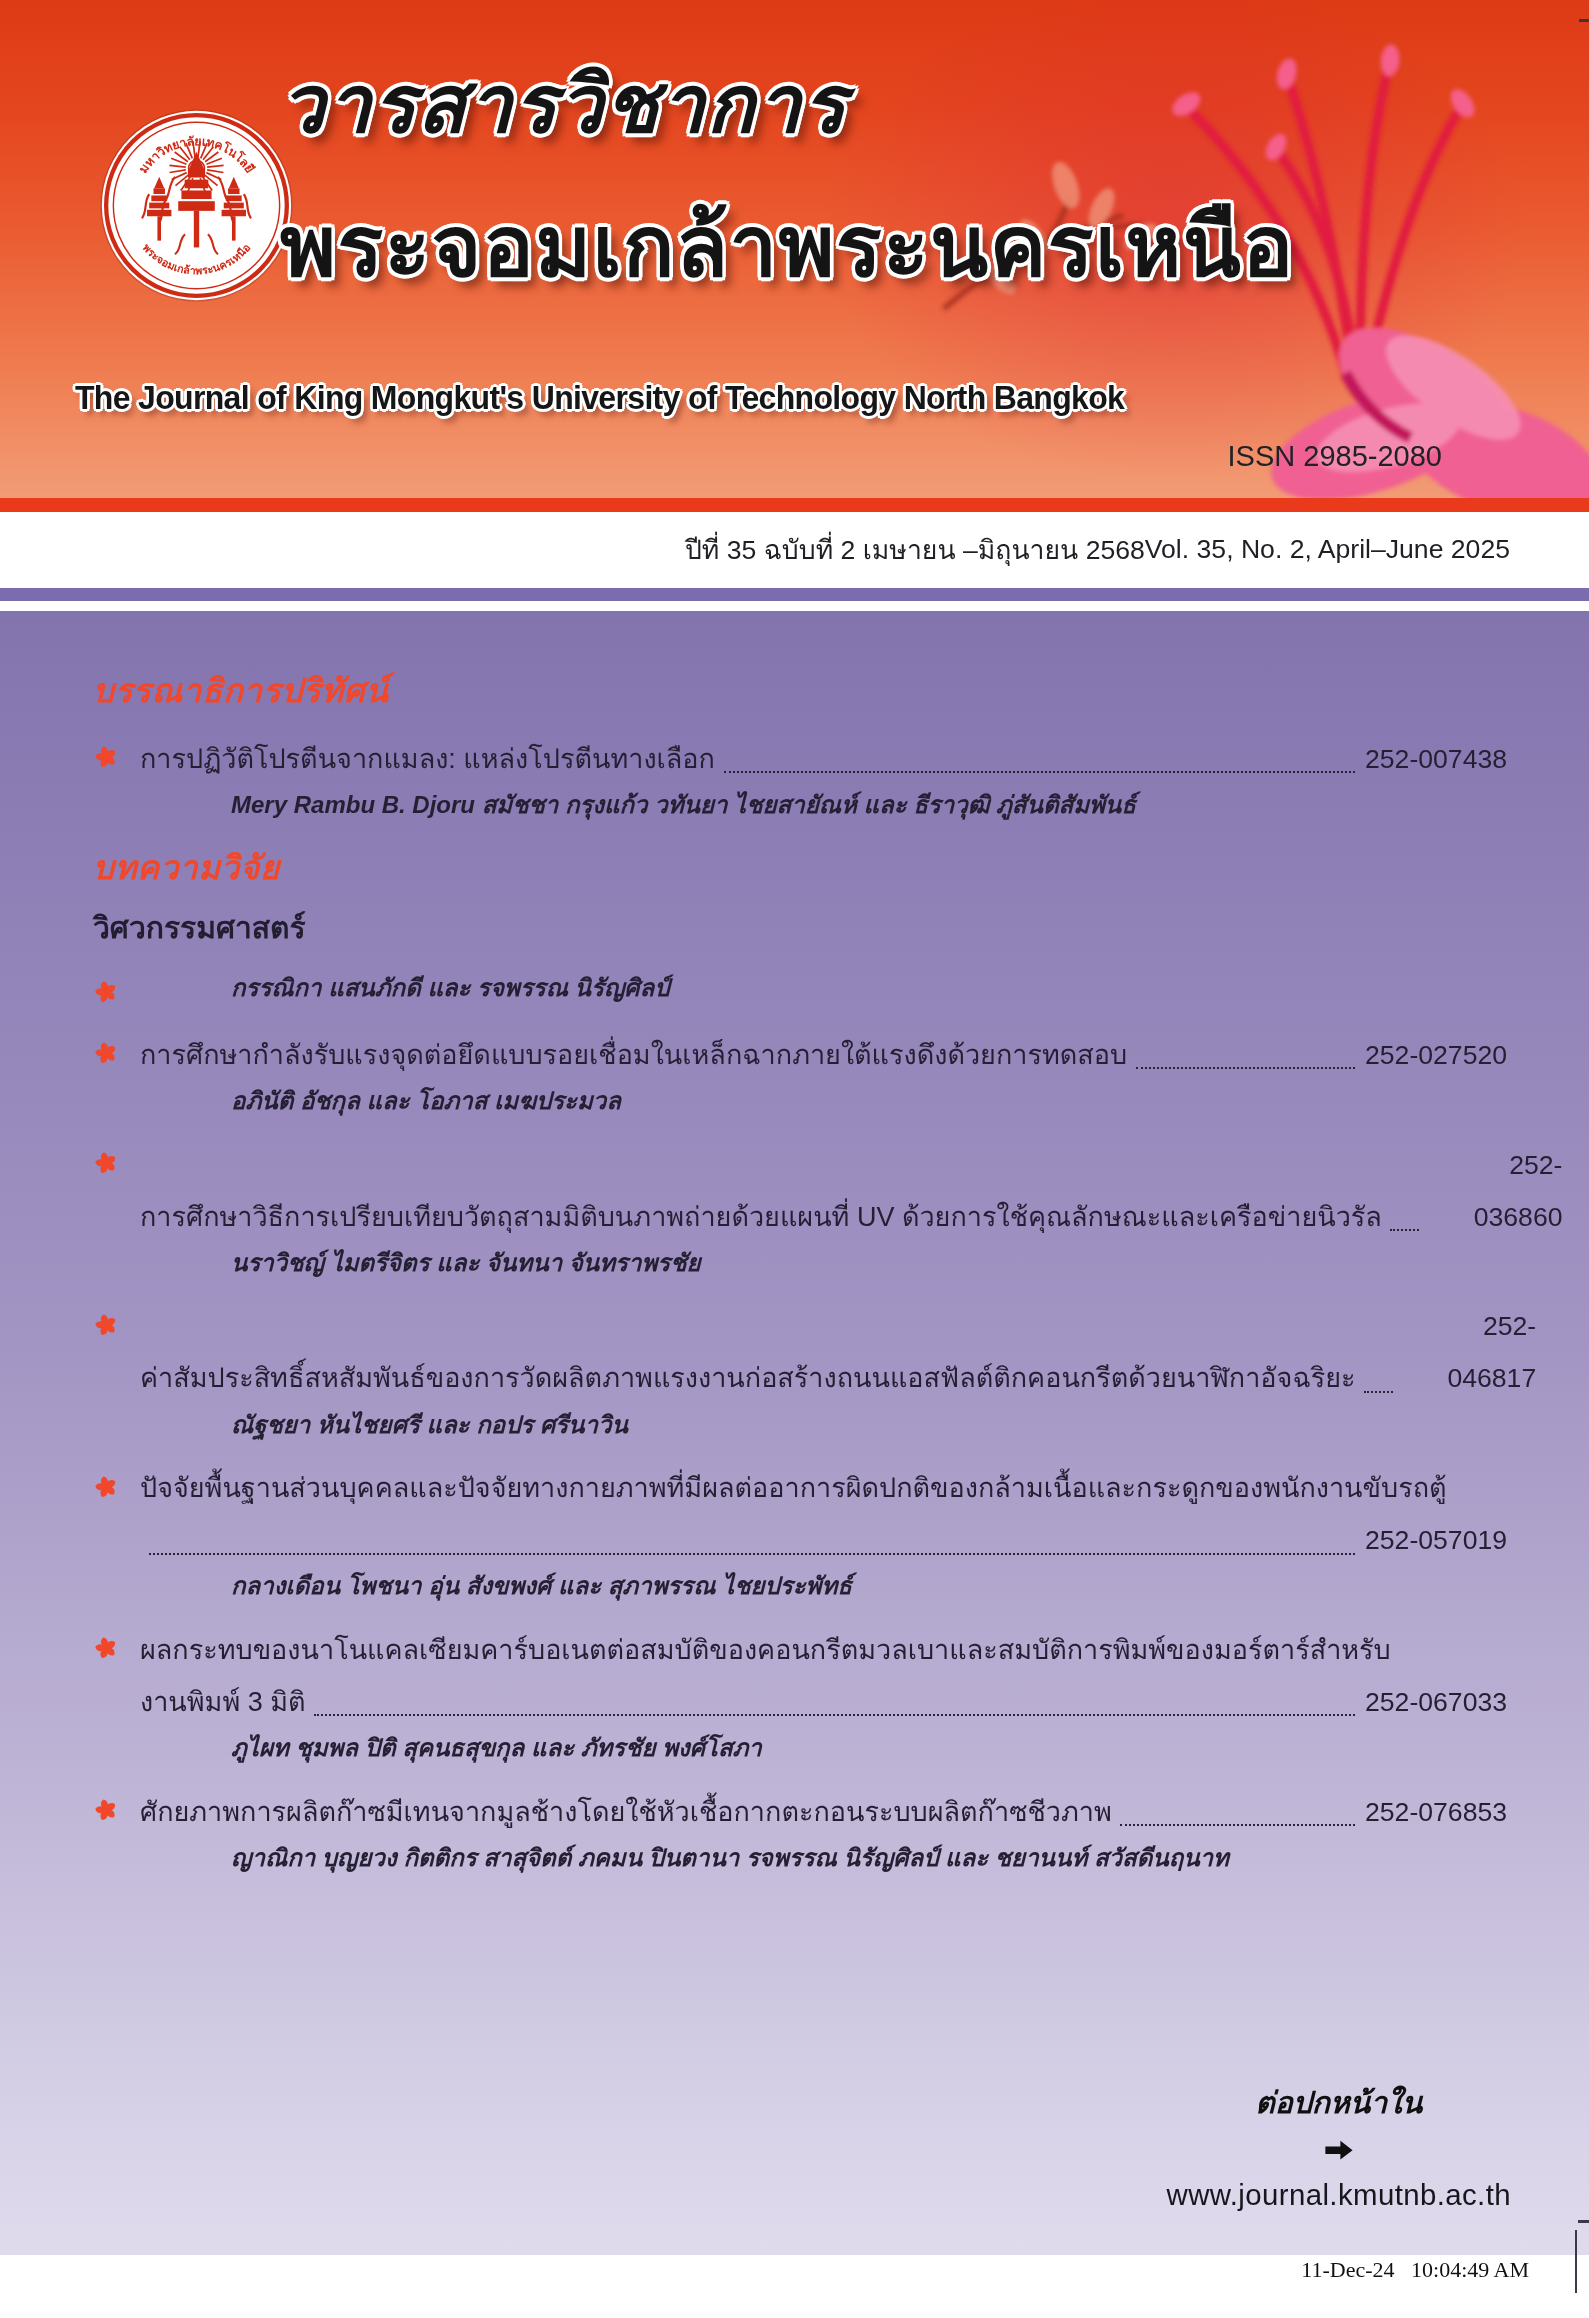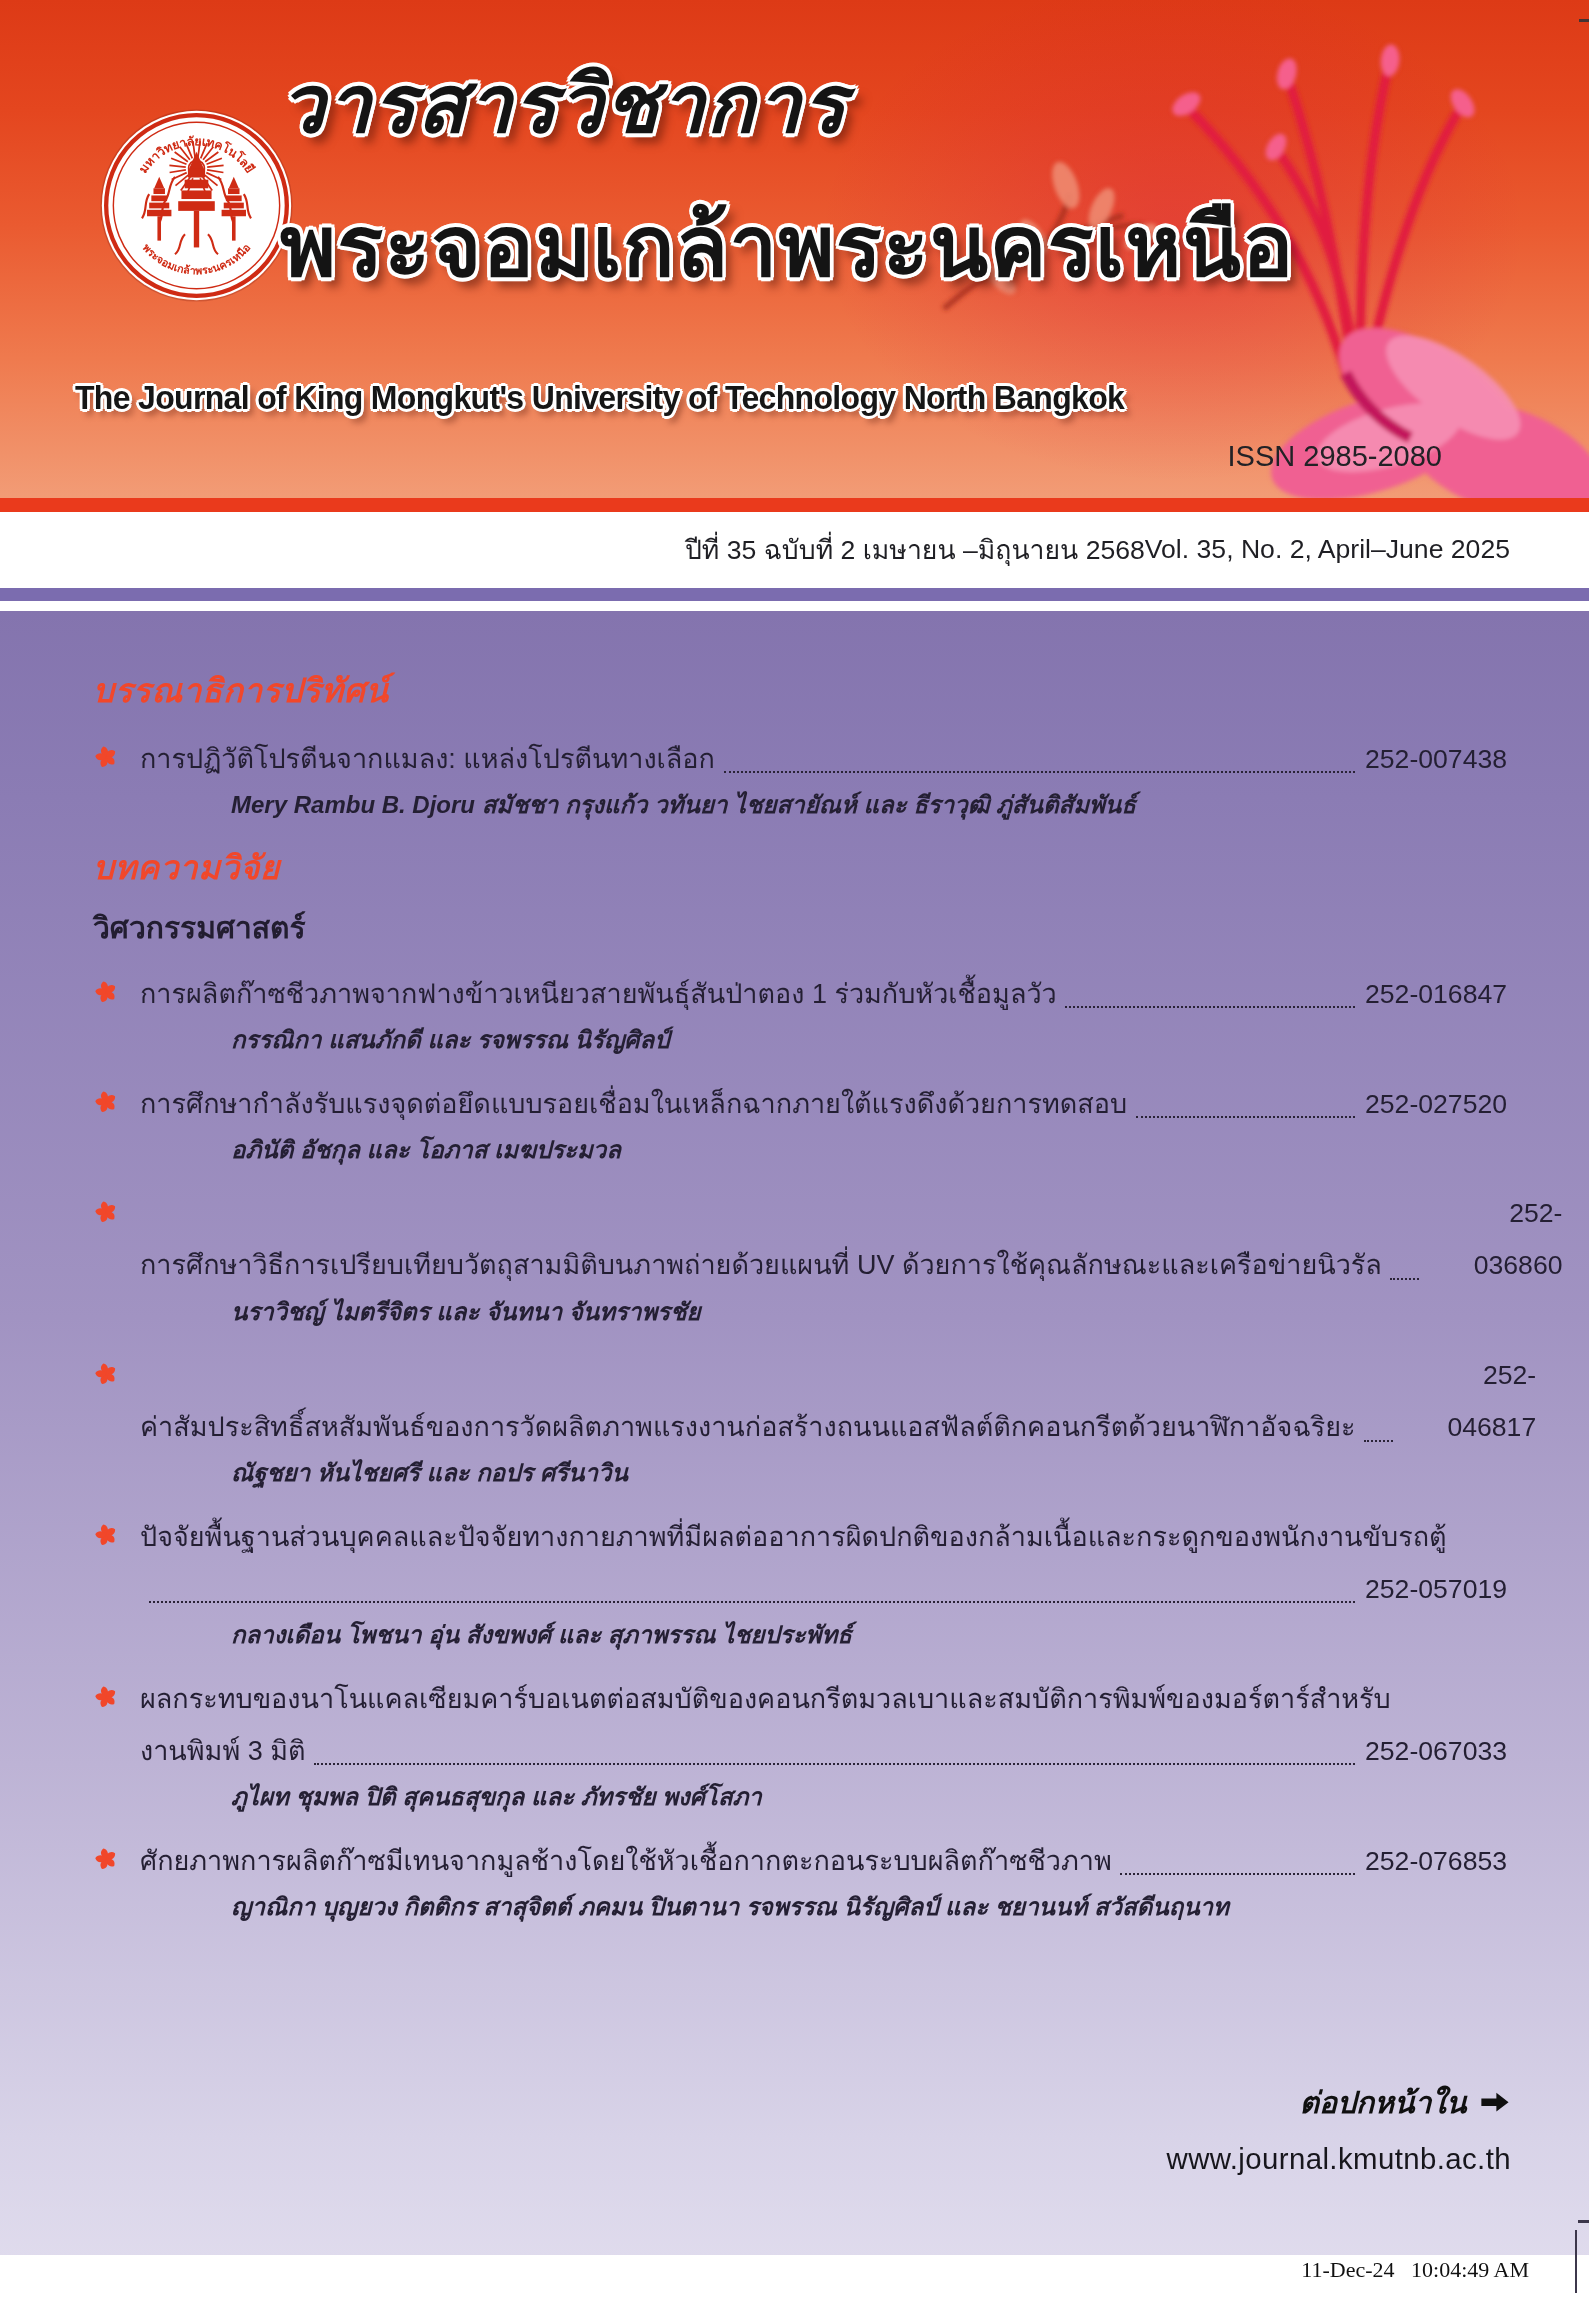--- a/index.html
+++ b/index.html
@@ -69,21 +69,21 @@
   .title-l1{font-size:27px;line-height:52px;color:#241f33;}
   .title-row{display:flex;align-items:flex-end;}
   .title-row .title-l1,.title-row .title-l2{font-size:27px;line-height:52px;color:#241f33;white-space:nowrap;}
   .leader{flex:1;min-width:29px;border-bottom:2.9px dotted #2a2337;margin:0 10px 11.5px 8.6px;}
   .pageno{font-size:26.6px;line-height:52px;color:#241f33;min-width:133px;text-align:right;}
   .authors{font-size:24px;line-height:32px;font-style:italic;color:#241f33;margin:4.3px 0 0 91px;font-weight:bold;}
 
   
   .cover-footer{position:absolute;right:79px;bottom:2319px;}
   .cover-footer{bottom:auto;top:2079px;text-align:right;}
-  .continue-line{font-size:30px;font-weight:bold;font-style:italic;color:#101010;display:flex;align-items:center;justify-content:flex-end;gap:11.5px;}
+  .continue-line{font-size:30px;font-weight:bold;font-style:italic;color:#101010;display:flex;align-items:center;justify-content:flex-end;gap:11.5px;flex-direction:column;}
   .website{font-size:29.4px;color:#17161c;margin-top:16px;letter-spacing:0.4px;}
 
   
   .bottom-white{position:absolute;left:0;top:2255px;width:1590px;height:63px;background:#ffffff;}
   .print-date{
     position:absolute;right:61px;top:2257px;font-family:"Liberation Serif","DejaVu Serif",serif;
     font-size:22px;color:#111;white-space:pre;
   }
   .crop-vline{position:absolute;right:13px;top:2230px;width:2.2px;height:63px;background:#3c374b;}
   .crop-tick-bottom{position:absolute;right:0;top:2220px;width:12.2px;height:2.9px;background:#3c374b;}
@@ -270,25 +270,20 @@
   <circle cx="12" cy="12" r="3.2"></circle>
   <path transform="rotate(0 12 12)" d="M12 12 C 7.2 10.4 5.6 5.4 9.6 2.4 C 14.2 3.4 15.2 9 12 12 Z"></path>
                 <path transform="rotate(72 12 12)" d="M12 12 C 7.2 10.4 5.6 5.4 9.6 2.4 C 14.2 3.4 15.2 9 12 12 Z"></path>
                 <path transform="rotate(144 12 12)" d="M12 12 C 7.2 10.4 5.6 5.4 9.6 2.4 C 14.2 3.4 15.2 9 12 12 Z"></path>
                 <path transform="rotate(216 12 12)" d="M12 12 C 7.2 10.4 5.6 5.4 9.6 2.4 C 14.2 3.4 15.2 9 12 12 Z"></path>
                 <path transform="rotate(288 12 12)" d="M12 12 C 7.2 10.4 5.6 5.4 9.6 2.4 C 14.2 3.4 15.2 9 12 12 Z"></path>
 </g>
             </svg></span>
       <div class="entry-main">
 
-        <div class="title-row">
-        <span class="title-l1">การผลิตก๊าซชีวภาพจากฟางข้าวเหนียวสายพันธุ์สันป่าตอง 1 ร่วมกับหัวเชื้อมูลวัว</span>
-        <span class="leader"></span>
-        <span class="pageno">252-016847</span>
-      </div>
         <div class="authors">กรรณิกา แสนภักดี และ รจพรรณ นิรัญศิลป์</div>
       </div>
         </div>
         <div class="entry">
           <span class="bullet"><svg width="26" height="26" viewBox="0 0 24 24" aria-hidden="true">
               <g fill="#f1472a">
   <circle cx="12" cy="12" r="3.2"></circle>
   <path transform="rotate(0 12 12)" d="M12 12 C 7.2 10.4 5.6 5.4 9.6 2.4 C 14.2 3.4 15.2 9 12 12 Z"></path>
                 <path transform="rotate(72 12 12)" d="M12 12 C 7.2 10.4 5.6 5.4 9.6 2.4 C 14.2 3.4 15.2 9 12 12 Z"></path>
                 <path transform="rotate(144 12 12)" d="M12 12 C 7.2 10.4 5.6 5.4 9.6 2.4 C 14.2 3.4 15.2 9 12 12 Z"></path>

